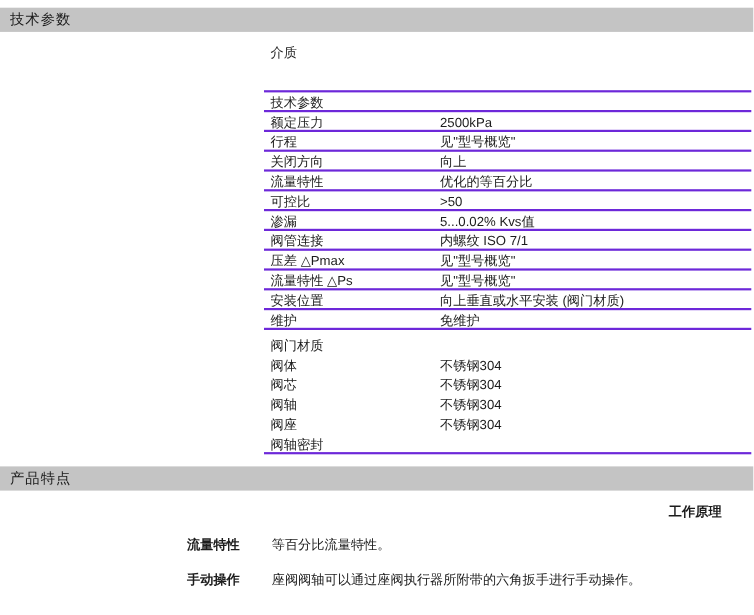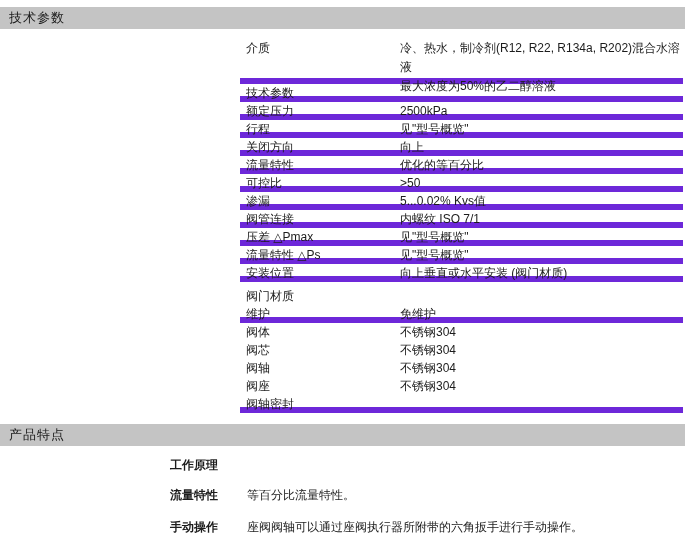--- a/index.html
+++ b/index.html
@@ -39,21 +39,21 @@
     font-size: 12px;
   }
   .t-row {
     display: flex;
     align-items: flex-start;
     box-sizing: border-box;
     height: 18px;
     line-height: 18px;
     padding-left: 6px;
   }
-  .t-row.bordered { border-bottom: 6px solid #6d28d9; }
+  .t-row.bordered { border-bottom: 2px solid #6d28d9; }
   .t-row.first {
     height: 49px;
     line-height: 19px;
     padding-top: 4px;
   }
   .t-row.group-header {
     height: 23px;
     line-height: 18px;
     padding-top: 5px;
   }
@@ -68,21 +68,21 @@
   .features {
     margin-top: 11px;
   }
   .feature-row {
     display: flex;
     align-items: flex-start;
     margin-left: 170px;
     font-size: 12px;
     line-height: 15px;
   }
-  .feature-row.f1 { margin-top: 12px; }
+  .feature-row.f1 { margin-top: 12px; justify-content: flex-end; }
   .feature-row.f2 { margin-top: 15px; }
   .feature-row.f3 { margin-top: 17px; }
   .f-label {
     width: 77px;
     flex-shrink: 0;
     font-weight: bold;
   }
   .f-text {
     width: 424px;
     white-space: pre-line;
@@ -91,22 +91,20 @@
 </head>
 <body>
 
 <div class="page">
 
   <div class="section-bar">技术参数</div>
 
   <div class="tech-table">
     <div class="t-row first bordered">
       <div class="t-label">介质</div>
-      <div class="t-value">冷、热水，制冷剂(R12, R22, R134a, R202)混合水溶液
-最大浓度为50%的乙二醇溶液</div>
     </div>
     <div class="t-row bordered">
       <div class="t-label">技术参数</div>
     </div>
     <div class="t-row bordered">
       <div class="t-label">额定压力</div>
       <div class="t-value">2500kPa</div>
     </div>
     <div class="t-row bordered">
       <div class="t-label">行程</div>
@@ -137,27 +135,27 @@
       <div class="t-value">见"型号概览"</div>
     </div>
     <div class="t-row bordered">
       <div class="t-label">流量特性 △Ps</div>
       <div class="t-value">见"型号概览"</div>
     </div>
     <div class="t-row bordered">
       <div class="t-label">安装位置</div>
       <div class="t-value">向上垂直或水平安装 (阀门材质)</div>
     </div>
+    <div class="t-row bordered">
+      <div class="t-label">维护</div>
+      <div class="t-value">免维护</div>
+    </div>
     <div class="t-row group-header">
       <div class="t-label">阀门材质</div>
       <div class="t-value"></div>
-    </div>
-    <div class="t-row bordered">
-      <div class="t-label">维护</div>
-      <div class="t-value">免维护</div>
     </div>
     <div class="t-row">
       <div class="t-label">阀体</div>
       <div class="t-value">不锈钢304</div>
     </div>
     <div class="t-row">
       <div class="t-label">阀芯</div>
       <div class="t-value">不锈钢304</div>
     </div>
     <div class="t-row">

